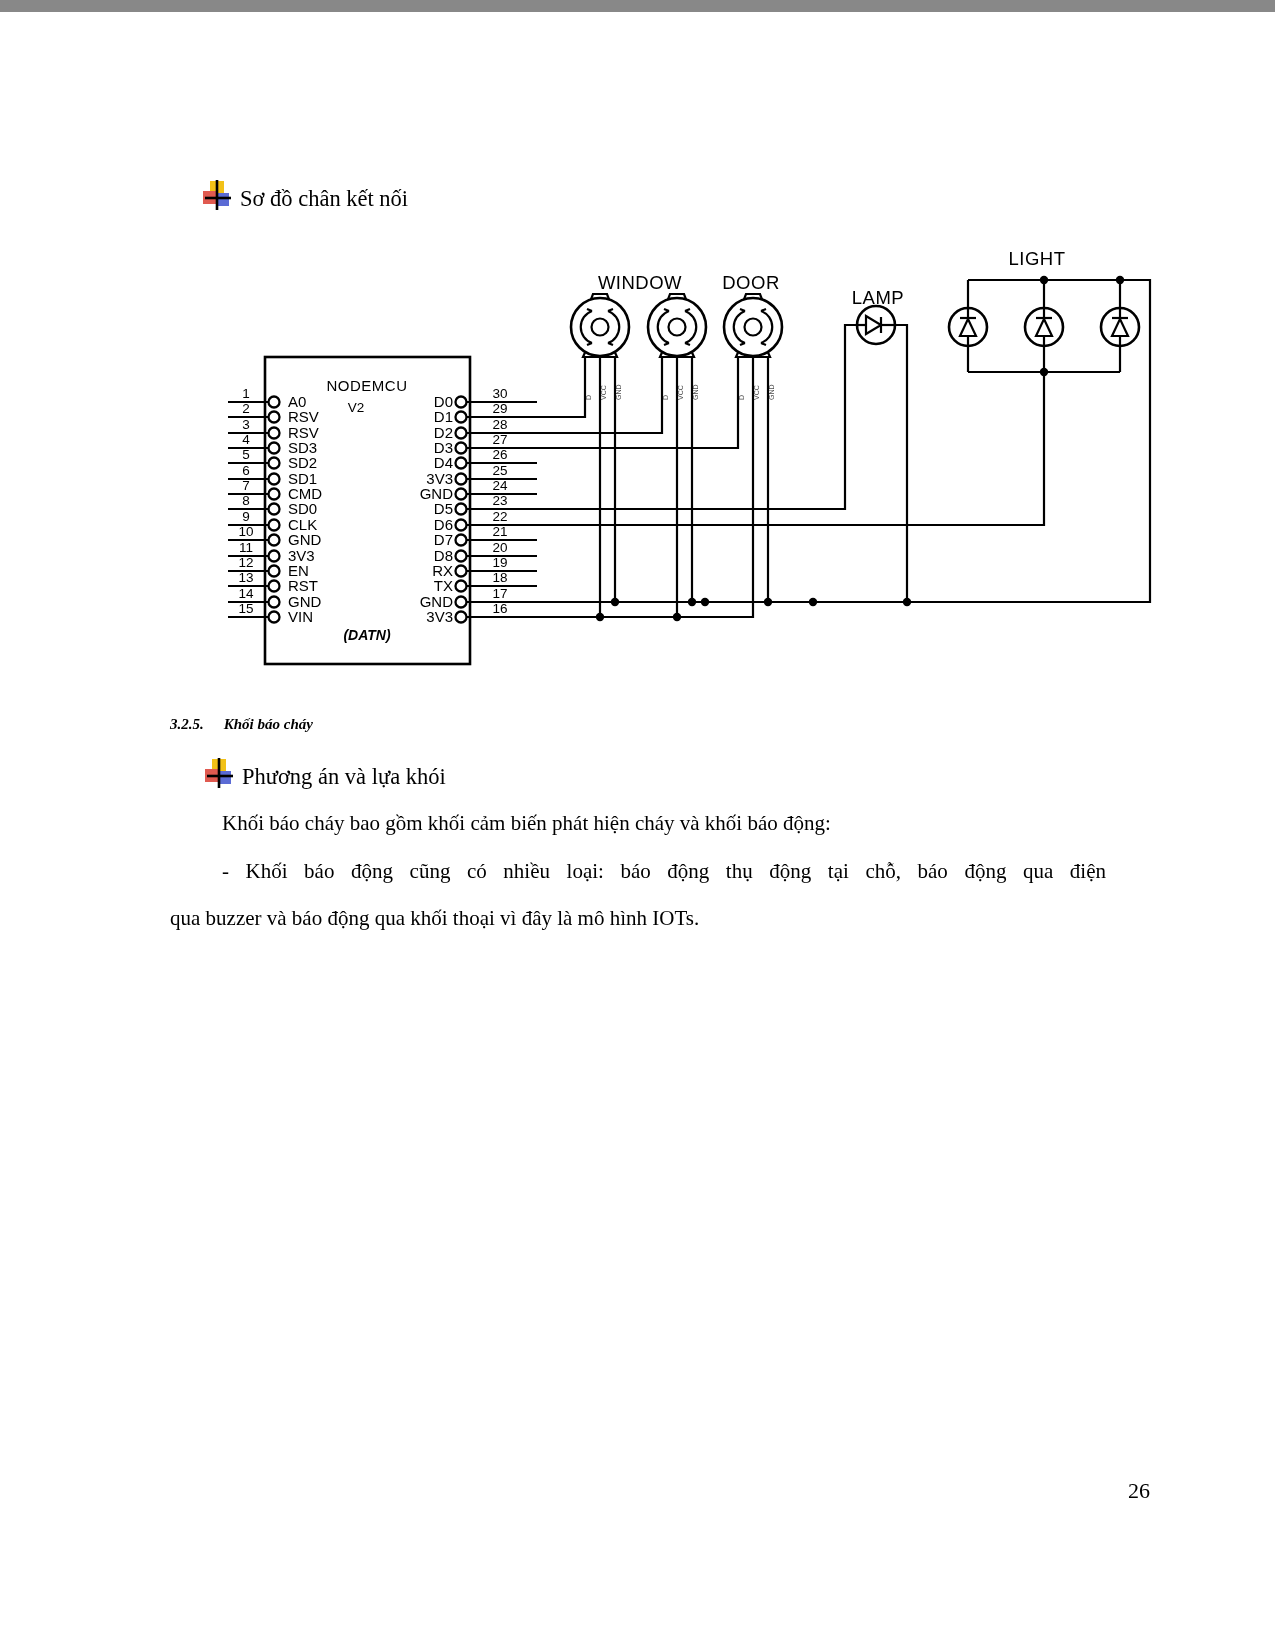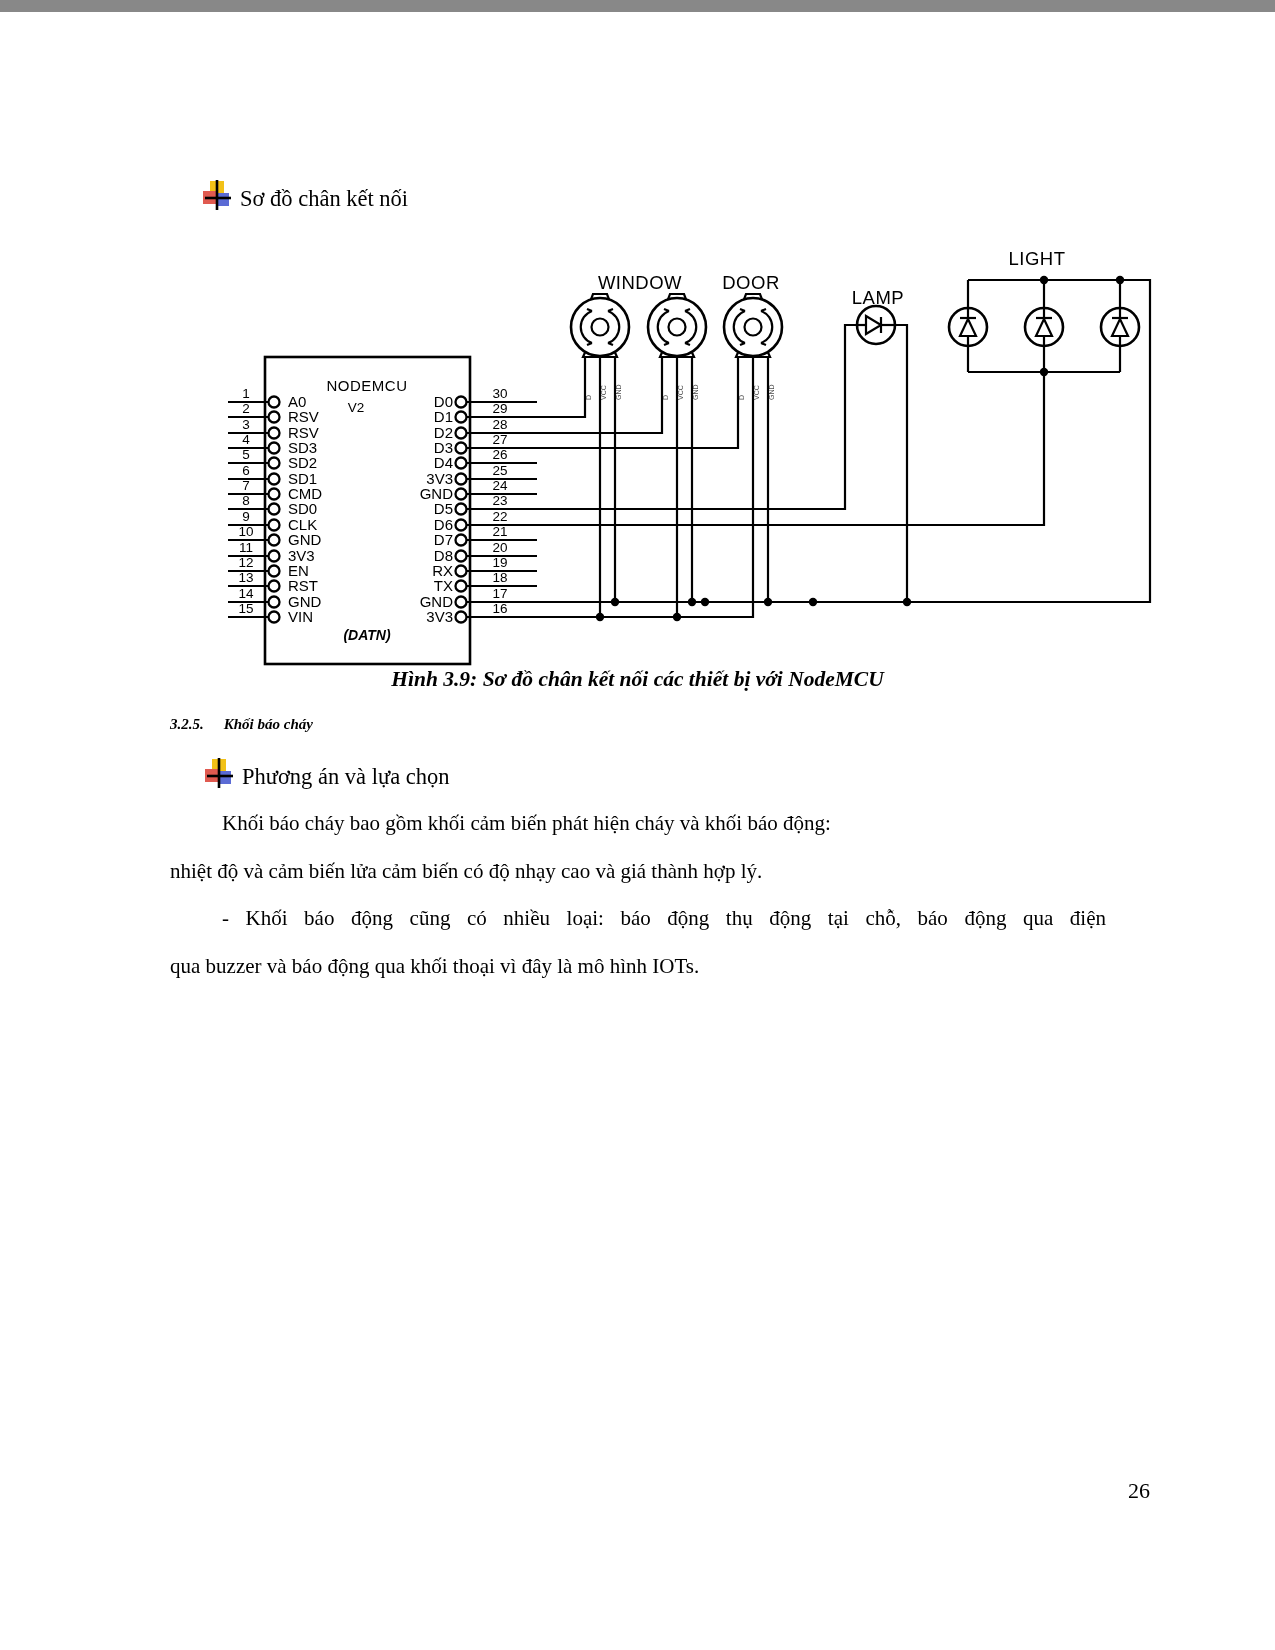--- a/index.html
+++ b/index.html
@@ -290,39 +290,37 @@
           <path d="M1112,324 L1128,324 L1120,307 Z" class="outline-thin" fill="none"></path>
         </g>
       </g>
 
     <text x="640" y="277" class="comp-label">WINDOW</text>
     <text x="751" y="277" class="comp-label">DOOR</text>
     <text x="878" y="292" class="comp-label">LAMP</text>
     <text x="1037" y="253" class="comp-label">LIGHT</text>
   </svg>
 
-  <div class="abs caption" style="left:0;top:652px;">Hình 3.9: Sơ đồ chân kết nối các thiết bị với NodeMCU</div>
 
   <div class="abs heading" style="left:170px;top:697px;">
     <span class="num">3.2.5.</span><span>Khối báo cháy</span>
   </div>
 
   <div class="abs" style="left:204px;top:746px;">
     <svg class="marker" viewBox="0 0 32 32">
       <rect x="8" y="1" width="14" height="14" fill="#F2C117"></rect>
       <rect x="1" y="11" width="13" height="13" fill="#E05A50"></rect>
       <rect x="14" y="13" width="13" height="13" fill="#5B6BD5"></rect>
       <line x1="15" y1="0" x2="15" y2="30" stroke="#000" stroke-width="2.6"></line>
       <line x1="3" y1="18" x2="29" y2="18" stroke="#000" stroke-width="2.6"></line>
     </svg>
   </div>
-  <div class="abs bullet-line" style="left:242px;top:750px;">Phương án và lựa chọn</div>
+  <div class="abs bullet-line" style="left:242px;top:750px;">Phương án và lựa khói</div>
 
   <div class="abs bodytext" style="left:170px;top:788px;">
     <div class="bline ind noj">Khối báo cháy bao gồm khối cảm biến phát hiện cháy và khối báo động:</div>
-    <div class="bline noj">nhiệt độ và cảm biến lửa cảm biến có độ nhạy cao và giá thành hợp lý.</div>
     <div class="bline ind">- Khối báo động cũng có nhiều loại: báo động thụ động tại chỗ, báo động qua điện</div>
     <div class="bline noj">qua buzzer và báo động qua khối thoại vì đây là mô hình IOTs.</div>
   </div>
 
   <div class="abs pagenum" style="left:1128px;top:1464px;">26</div>
 
 </div>
 
 </body></html>

